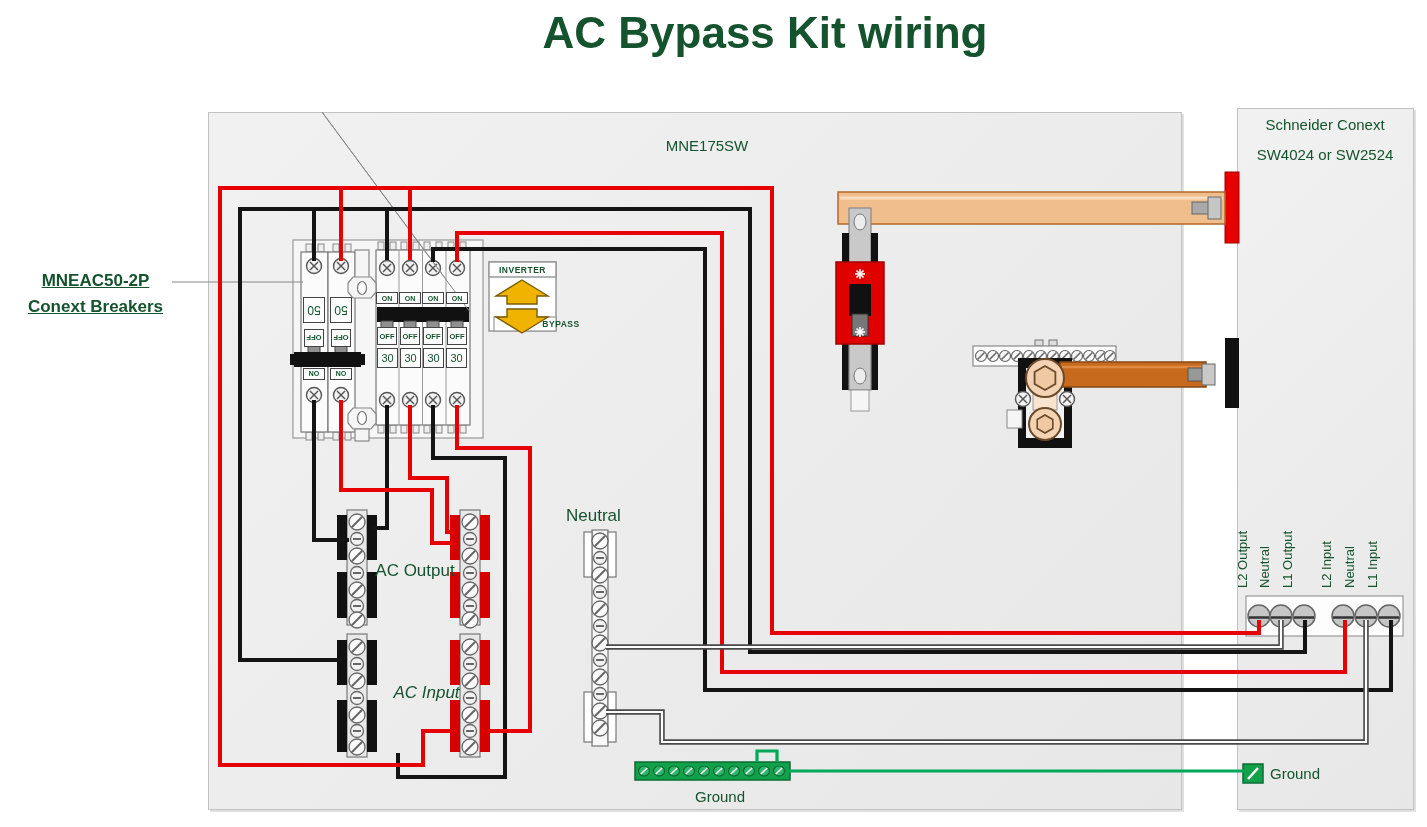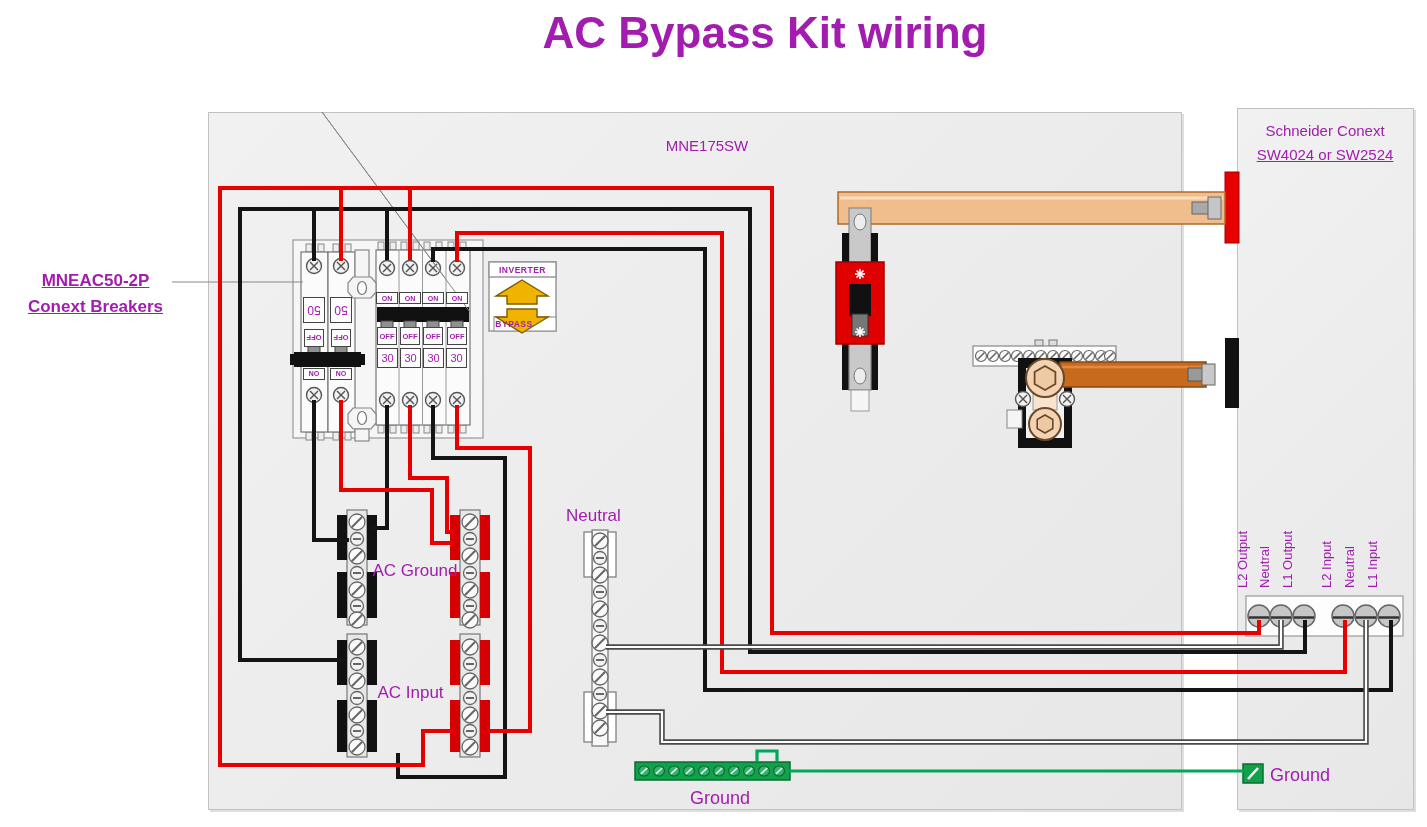--- a/index.html
+++ b/index.html
@@ -1,25 +1,25 @@
 <!DOCTYPE html>
 <html><head>
 <meta charset="utf-8">
 <style>
   html,body{margin:0;padding:0;background:#fff;}
   .stage{position:relative;width:1427px;height:827px;background:#fff;overflow:hidden;
-         font-family:"Liberation Sans",sans-serif;color:#a21caf;}
+         font-family:"Liberation Sans",sans-serif;color:#14532d;}
   .abs{position:absolute;}
   .panel{position:absolute;background:linear-gradient(135deg,#F1F1F1,#E7E7E7);
          border:1.5px solid #C2C2C2;box-shadow:2px 2px 0 #DFDFDF;}
   .title{font-size:44px;font-weight:bold;text-align:center;letter-spacing:0px;}
   .callout{font-size:17px;font-weight:bold;text-align:center;line-height:26px;}
   .plabel{font-size:15px;text-align:center;}
   .blabel{font-size:17px;text-align:center;white-space:nowrap;}
-  .slabel{font-size:18px;white-space:nowrap;}
+  .slabel{font-size:15px;white-space:nowrap;}
   .tlabel{position:absolute;height:16px;line-height:16px;font-size:13px;white-space:nowrap;
           transform:rotate(-90deg);transform-origin:0 100%;}
   .bx{position:absolute;border:1px solid #444;background:#FDFDFD;display:flex;
       align-items:center;justify-content:center;box-sizing:border-box;}
   .onbox{width:22px;height:12px;font-size:7px;font-weight:bold;}
   .offbox{width:20px;height:18px;font-size:7.5px;font-weight:bold;}
   .ampbox{width:21px;height:20px;font-size:11px;}
   .fifty{width:22px;height:26px;font-size:12px;transform:rotate(180deg);}
   .offr{width:20px;height:18px;font-size:7.5px;font-weight:bold;transform:rotate(180deg);}
   .onr{width:22px;height:12px;font-size:7px;font-weight:bold;transform:rotate(180deg);}
@@ -377,22 +377,22 @@
   <div class="abs title" style="left:480px;top:8px;width:570px;">AC Bypass Kit wiring</div>
 
 
   <div class="abs callout" style="left:8px;top:268px;width:175px;text-decoration:underline;">
     <div>MNEAC50-2P</div>
     <div>Conext Breakers</div>
   </div>
 
   <div class="abs plabel" style="left:632px;top:137px;width:150px;">MNE175SW</div>
 
-  <div class="abs plabel" style="left:1240px;top:116px;width:170px;margin-top:6px;">Schneider Conext</div>
-  <div class="abs plabel" style="left:1240px;top:146px;width:170px;text-decoration:underline;">SW4024 or SW2524</div>
+  <div class="abs plabel" style="left:1240px;top:116px;width:170px;">Schneider Conext</div>
+  <div class="abs plabel" style="left:1240px;top:146px;width:170px;">SW4024 or SW2524</div>
 
   <div class="bx onbox" style="left:376px;top:292px;">ON</div>
   <div class="bx onbox" style="left:399px;top:292px;">ON</div>
   <div class="bx onbox" style="left:422px;top:292px;">ON</div>
   <div class="bx onbox" style="left:446px;top:292px;">ON</div>
 
   <div class="bx offbox" style="left:377px;top:327px;">OFF</div>
   <div class="bx offbox" style="left:400px;top:327px;">OFF</div>
   <div class="bx offbox" style="left:423px;top:327px;">OFF</div>
   <div class="bx offbox" style="left:447px;top:327px;">OFF</div>
@@ -403,24 +403,24 @@
   <div class="bx ampbox" style="left:446px;top:348px;">30</div>
 
   <div class="bx fifty" style="left:303px;top:297px;">50</div>
   <div class="bx fifty" style="left:330px;top:297px;">50</div>
   <div class="bx offr" style="left:304px;top:329px;">OFF</div>
   <div class="bx offr" style="left:331px;top:329px;">OFF</div>
   <div class="bx onr" style="left:303px;top:368px;">ON</div>
   <div class="bx onr" style="left:330px;top:368px;">ON</div>
 
   <div class="sign" style="left:489px;top:263px;width:67px;height:13px;">INVERTER</div>
-  <div class="sign" style="left:494px;top:318px;width:40px;height:12px;">BYPASS</div>
-
-  <div class="abs blabel" style="left:370px;top:561px;width:90px;">AC Ground</div>
-  <div class="abs blabel" style="left:368px;top:683px;width:85px;">AC Input</div>
+  <div class="sign" style="left:494px;top:318px;width:40px;height:12px;padding-left:47px;">BYPASS</div>
+
+  <div class="abs blabel" style="left:370px;top:561px;width:90px;">AC Output</div>
+  <div class="abs blabel" style="left:384px;top:683px;width:85px;font-style:italic;">AC Input</div>
   <div class="abs blabel" style="left:566px;top:506px;">Neutral</div>
   <div class="abs slabel" style="left:670px;top:788px;width:100px;text-align:center;">Ground</div>
   <div class="abs slabel" style="left:1270px;top:765px;">Ground</div>
 
   <div class="tlabel" style="left:1251px;top:572px;">L2 Output</div>
   <div class="tlabel" style="left:1273px;top:572px;">Neutral</div>
   <div class="tlabel" style="left:1296px;top:572px;">L1 Output</div>
   <div class="tlabel" style="left:1335px;top:572px;">L2 Input</div>
   <div class="tlabel" style="left:1358px;top:572px;">Neutral</div>
   <div class="tlabel" style="left:1381px;top:572px;">L1 Input</div>

